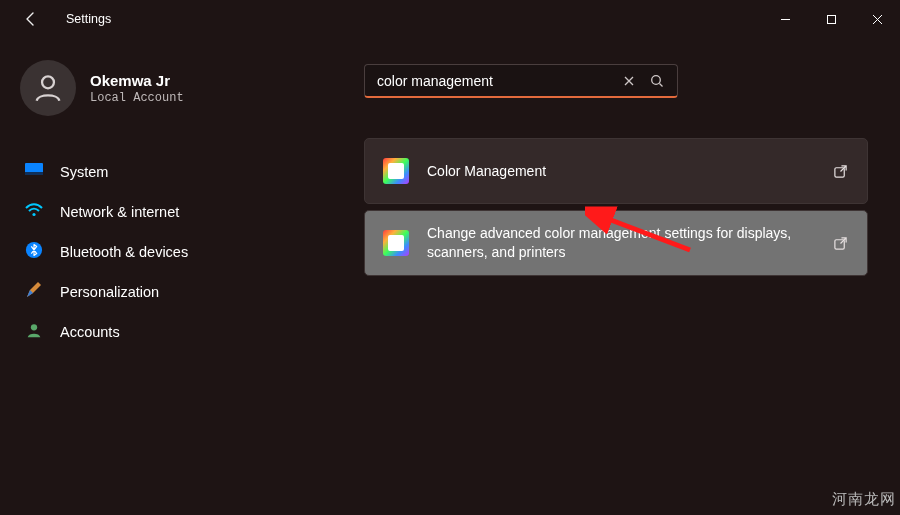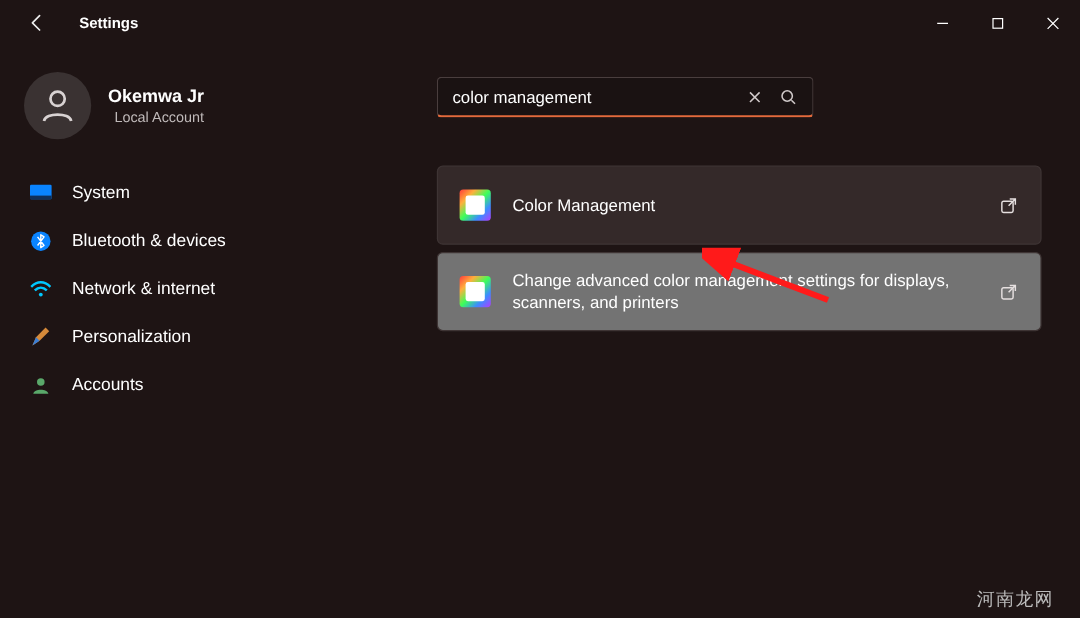--- a/index.html
+++ b/index.html
@@ -18,21 +18,21 @@
   }
   .back-btn {
     width: 22px; height: 22px;
     display: flex; align-items: center; justify-content: center;
     color: #eee;
   }
   .app-title {
     margin-left: 24px;
     font-size: 12.5px;
     color: #fff;
-    font-weight: 700;
+    font-weight: 400;
   }
   .win-controls {
     margin-left: auto;
     display: flex;
     height: 100%;
   }
   .win-btn {
     width: 46px; height: 100%;
     display: flex; align-items: center; justify-content: center;
     color: #fff;
@@ -42,34 +42,33 @@
     height: calc(100% - 38px);
   }
   .sidebar {
     width: 292px;
     padding: 14px 8px 0 14px;
   }
   .profile {
     display: flex; align-items: center;
     padding: 8px 6px 26px 6px;
     gap: 14px;
-    text-align: right;
   }
   .avatar {
     width: 56px; height: 56px;
     border-radius: 50%;
     background: #3a3232;
     display: flex; align-items: center; justify-content: center;
   }
   .avatar svg { width: 34px; height: 34px; }
   .profile-name { font-size: 15px; font-weight: 600; }
-  .profile-sub { font-size: 12px; color: #bfb9b9; margin-top:2px;}
+  .profile-sub { font-size: 12px; color: #bfb9b9; margin-top:2px;font-family:Liberation Mono, monospace;}
   .nav { display: flex; flex-direction: column; gap: 2px; }
   .nav-item {
-    display: flex; align-items: center;
+    display: flex; align-items: flex-end;
     gap: 16px;
     height: 38px;
     padding: 0 10px;
     border-radius: 5px;
     font-size: 14.5px;
     color: #fff;
   }
   .nav-icon {
     width: 20px; height: 20px;
     display:flex; align-items:center; justify-content:center;
@@ -137,21 +136,21 @@
   .open-icon {
     width:18px; height:18px; color:#e6e0e0;
     display:flex;align-items:center;justify-content:center;
   }
   .arrow-annot {
     position:absolute;
     left: 585px; top: 205px;
     pointer-events:none;
   }
   .watermark {
-    position:absolute; right:22px; bottom:6px;
+    position:absolute; right:4px; bottom:6px;
     font-size:15px; color:#bbb;
     letter-spacing:1px;
     font-family: "SimSun","Microsoft YaHei",serif;
   }
 </style>
 </head>
 <body>
 
 <div class="titlebar">
   <div class="back-btn">
@@ -200,37 +199,37 @@
           <svg width="20" height="20" viewBox="0 0 20 20">
               <rect x="1" y="3" width="18" height="12" rx="1" fill="#0a84ff"></rect>
               <rect x="1" y="12" width="18" height="3" fill="#10305a"></rect>
             </svg>
         </span>
         <span>System</span>
       </div>
 
       <div class="nav-item">
         <span class="nav-icon">
-          <svg width="18" height="18" viewBox="0 0 20 20">
-              <circle cx="10" cy="10" r="9" fill="#0a84ff"></circle>
-              <path d="M7 6l6 8-3 2V4l3 2-6 8" stroke="#fff" stroke-width="1.3" fill="none" stroke-linejoin="round"></path>
-            </svg>
-        </span>
-        <span>Bluetooth &amp; devices</span>
-      </div>
-
-      <div class="nav-item">
-        <span class="nav-icon">
           <svg width="20" height="20" viewBox="0 0 20 20">
               <path d="M2 8c5-5 11-5 16 0" stroke="#00c8ff" stroke-width="2" fill="none"></path>
               <path d="M5 11c3-3 7-3 10 0" stroke="#00c8ff" stroke-width="2" fill="none"></path>
               <circle cx="10" cy="14.5" r="1.6" fill="#00c8ff"></circle>
             </svg>
         </span>
         <span>Network &amp; internet</span>
+      </div>
+
+      <div class="nav-item">
+        <span class="nav-icon">
+          <svg width="18" height="18" viewBox="0 0 20 20">
+              <circle cx="10" cy="10" r="9" fill="#0a84ff"></circle>
+              <path d="M7 6l6 8-3 2V4l3 2-6 8" stroke="#fff" stroke-width="1.3" fill="none" stroke-linejoin="round"></path>
+            </svg>
+        </span>
+        <span>Bluetooth &amp; devices</span>
       </div>
 
       <div class="nav-item">
         <span class="nav-icon">
           <svg width="20" height="20" viewBox="0 0 20 20">
               <path d="M3 17l3-7 8-8 3 3-8 8-6 4z" fill="#d68a3a"></path>
               <path d="M3 17l3-7 3 3-6 4z" fill="#3a7ed6"></path>
             </svg>
         </span>
         <span>Personalization</span>

